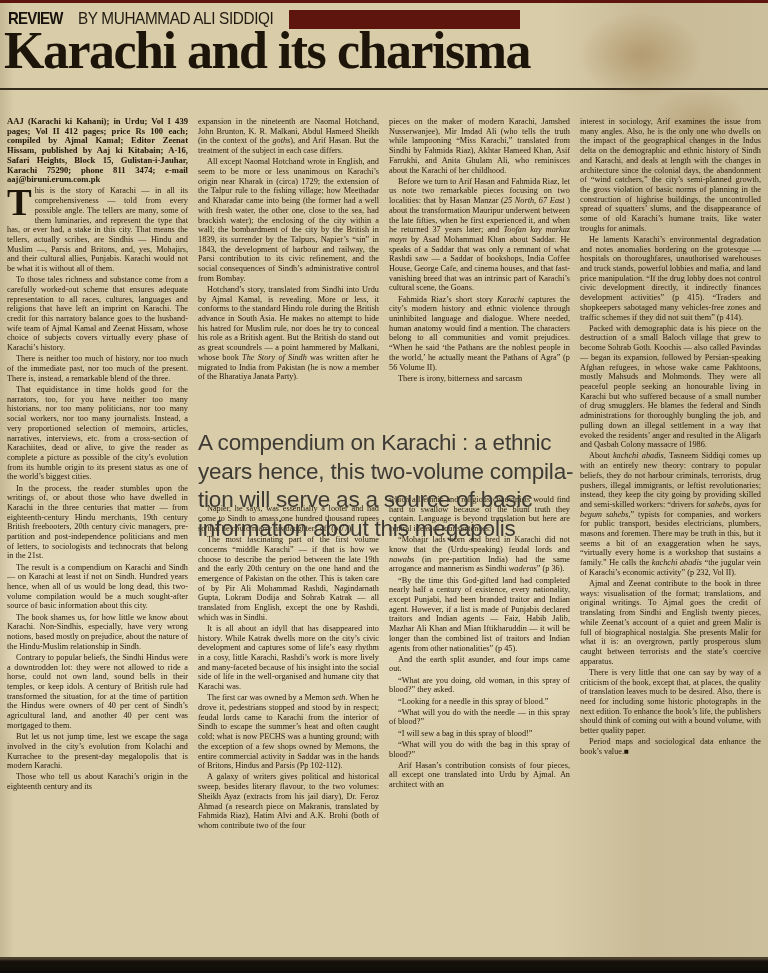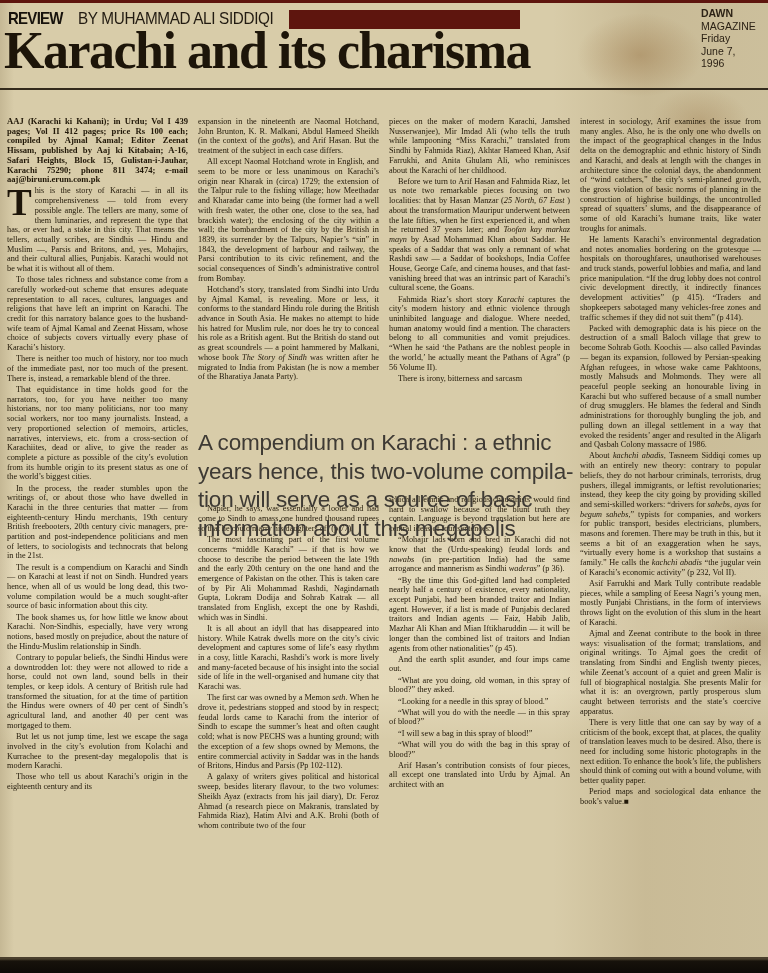--- a/index.html
+++ b/index.html
@@ -49,27 +49,20 @@
 </style>
 </head>
 <body>
 
 <div class="topline"></div>
 
 <div class="masthead">
   <div class="kicker">REVIEW</div>
   <div class="byline">BY MUHAMMAD ALI SIDDIQI</div>
   <div class="redbar"></div>
-  <div class="dateblock">
-    <div class="b">DAWN</div>
-    <div>MAGAZINE</div>
-    <div>Friday</div>
-    <div>June 7,</div>
-    <div>1996</div>
-  </div>
   <div class="headline">Karachi and its charisma</div>
 </div>
 
 <div class="article">
   <div class="cols" id="columns">
       <div class="col">
         <p class="lead">AAJ (Karachi ki Kahani); in Urdu; Vol I 439 pages; Vol II 412 pages; price Rs 100 each; compiled by Ajmal Kamal; Editor Zeenat Hissam, published by Aaj ki Kitabain; A-16, Safari Heights, Block 15, Gulistan-i-Jauhar, Karachi 75290; phone 811 3474; e-mail aaj@biruni.erum.com.pk</p>
         <p class="dropcap"><span class="dc">T</span>his is the story of Karachi — in all its comprehensiveness — told from every possible angle. The tellers are many, some of them luminaries, and represent the type that has, or ever had, a stake in this city. That means the tellers, actually scribes, are Sindhis — Hindu and Muslim —, Parsis and Britons, and, yes, Mohajirs, and their cultural allies, Punjabis. Karachi would not be what it is without all of them.</p>
         <p class="body">To those tales richness and substance come from a carefully worked-out scheme that ensures adequate representation to all races, cultures, languages and religions that have left an imprint on Karachi. The credit for this narratory balance goes to the husband-wife team of Ajmal Kamal and Zeenat Hissam, whose choice of subjects covers virtually every phase of Karachi’s history.</p>
         <p class="body">There is neither too much of history, nor too much of the immediate past, nor too much of the present. There is, instead, a remarkable blend of the three.</p>
@@ -107,21 +100,20 @@
         <p class="body">“What will you do with the needle — in this spray of blood?”</p>
         <p class="body">“I will sew a bag in this spray of blood!”</p>
         <p class="body">“What will you do with the bag in this spray of blood?”</p>
         <p class="body">Arif Hasan’s contribution consists of four pieces, all except one translated into Urdu by Ajmal. An architect with an</p>
       </div>
       <div class="col">
         <p class="cont">interest in sociology, Arif examines the issue from many angles. Also, he is the only one who dwells on the impact of the geographical changes in the Indus delta on the demographic and ethnic history of Sindh and Karachi, and deals at length with the changes in architecture since the colonial days, the abandonment of “wind catchers,” the city’s semi-planned growth, the gross violation of basic norms of planning in the construction of highrise buildings, the uncontrolled spread of squatters’ slums, and the disappearance of some of old Karachi’s humane traits, like water troughs for animals.</p>
         <p class="body">He laments Karachi’s environmental degradation and notes anomalies bordering on the grotesque — hospitals on thoroughfares, unauthorised warehouses and truck stands, powerful lobbies and mafia, and land price manipulation. “If the drug lobby does not control civic development directly, it indirectly finances development activities” (p 415). “Traders and shopkeepers sabotaged many vehicles-free zones and traffic schemes if they did not suit them” (p 414).</p>
         <p class="body">Packed with demographic data is his piece on the destruction of a small Baloch village that grew to become Sohrab Goth. Koochis — also called Pavindas — began its expansion, followed by Persian-speaking Afghan refugees, in whose wake came Pakhtoons, mostly Mahsuds and Mohmonds. They were all peaceful people seeking an honourable living in Karachi but who suffered because of a small number of drug smugglers. He blames the federal and Sindh administrations for thoroughly bungling the job, and pulling down an illegal settlement in a way that evoked the residents’ anger and resulted in the Aligarh and Qasbah Colony massacre of 1986.</p>
         <p class="body">About <em>kachchi abadis</em>, Tasneem Siddiqi comes up with an entirely new theory: contrary to popular beliefs, they do not harbour criminals, terrorists, drug pushers, illegal immigrants, or leftist revolutionaries; instead, they keep the city going by providing skilled and semi-skilled workers: “drivers for <em>sahebs</em>, <em>ayas</em> for <em>begum sahebs</em>,” typists for companies, and workers for public transport, besides electricians, plumbers, masons and foremen. There may be truth in this, but it seems a bit of an exaggeration when he says, “virtually every home is a workshop that sustains a family.” He calls the <em>kachchi abadis</em> “the jugular vein of Karachi’s economic activity” (p 232, Vol II).</p>
-        <p class="body">Asif Farrukhi and Mark Tully contribute readable pieces, while a sampling of Eeesa Nagri’s young men, mostly Punjabi Christians, in the form of interviews throws light on the evolution of this slum in the heart of Karachi.</p>
         <p class="body">Ajmal and Zeenat contribute to the book in three ways: visualisation of the format; translations, and original writings. To Ajmal goes the credit of translating from Sindhi and English twenty pieces, while Zeenat’s account of a quiet and green Malir is full of biographical nostalgia. She presents Malir for what it is: an overgrown, partly prosperous slum caught between terrorists and the state’s coercive apparatus.</p>
         <p class="body">There is very little that one can say by way of a criticism of the book, except that, at places, the quality of translation leaves much to be desired. Also, there is need for including some historic photographs in the next edition. To enhance the book’s life, the publishers should think of coming out with a bound volume, with better quality paper.</p>
         <p class="body">Period maps and sociological data enhance the book’s value.■</p>
       </div>
     </div>
   <div class="quote" id="pullquote">
       <div>A compendium on Karachi : a ethnic</div>
       <div>years hence, this two-volume compila-</div>
       <div>tion will serve as a source of basic</div>
       <div>information about this megapolis</div>

